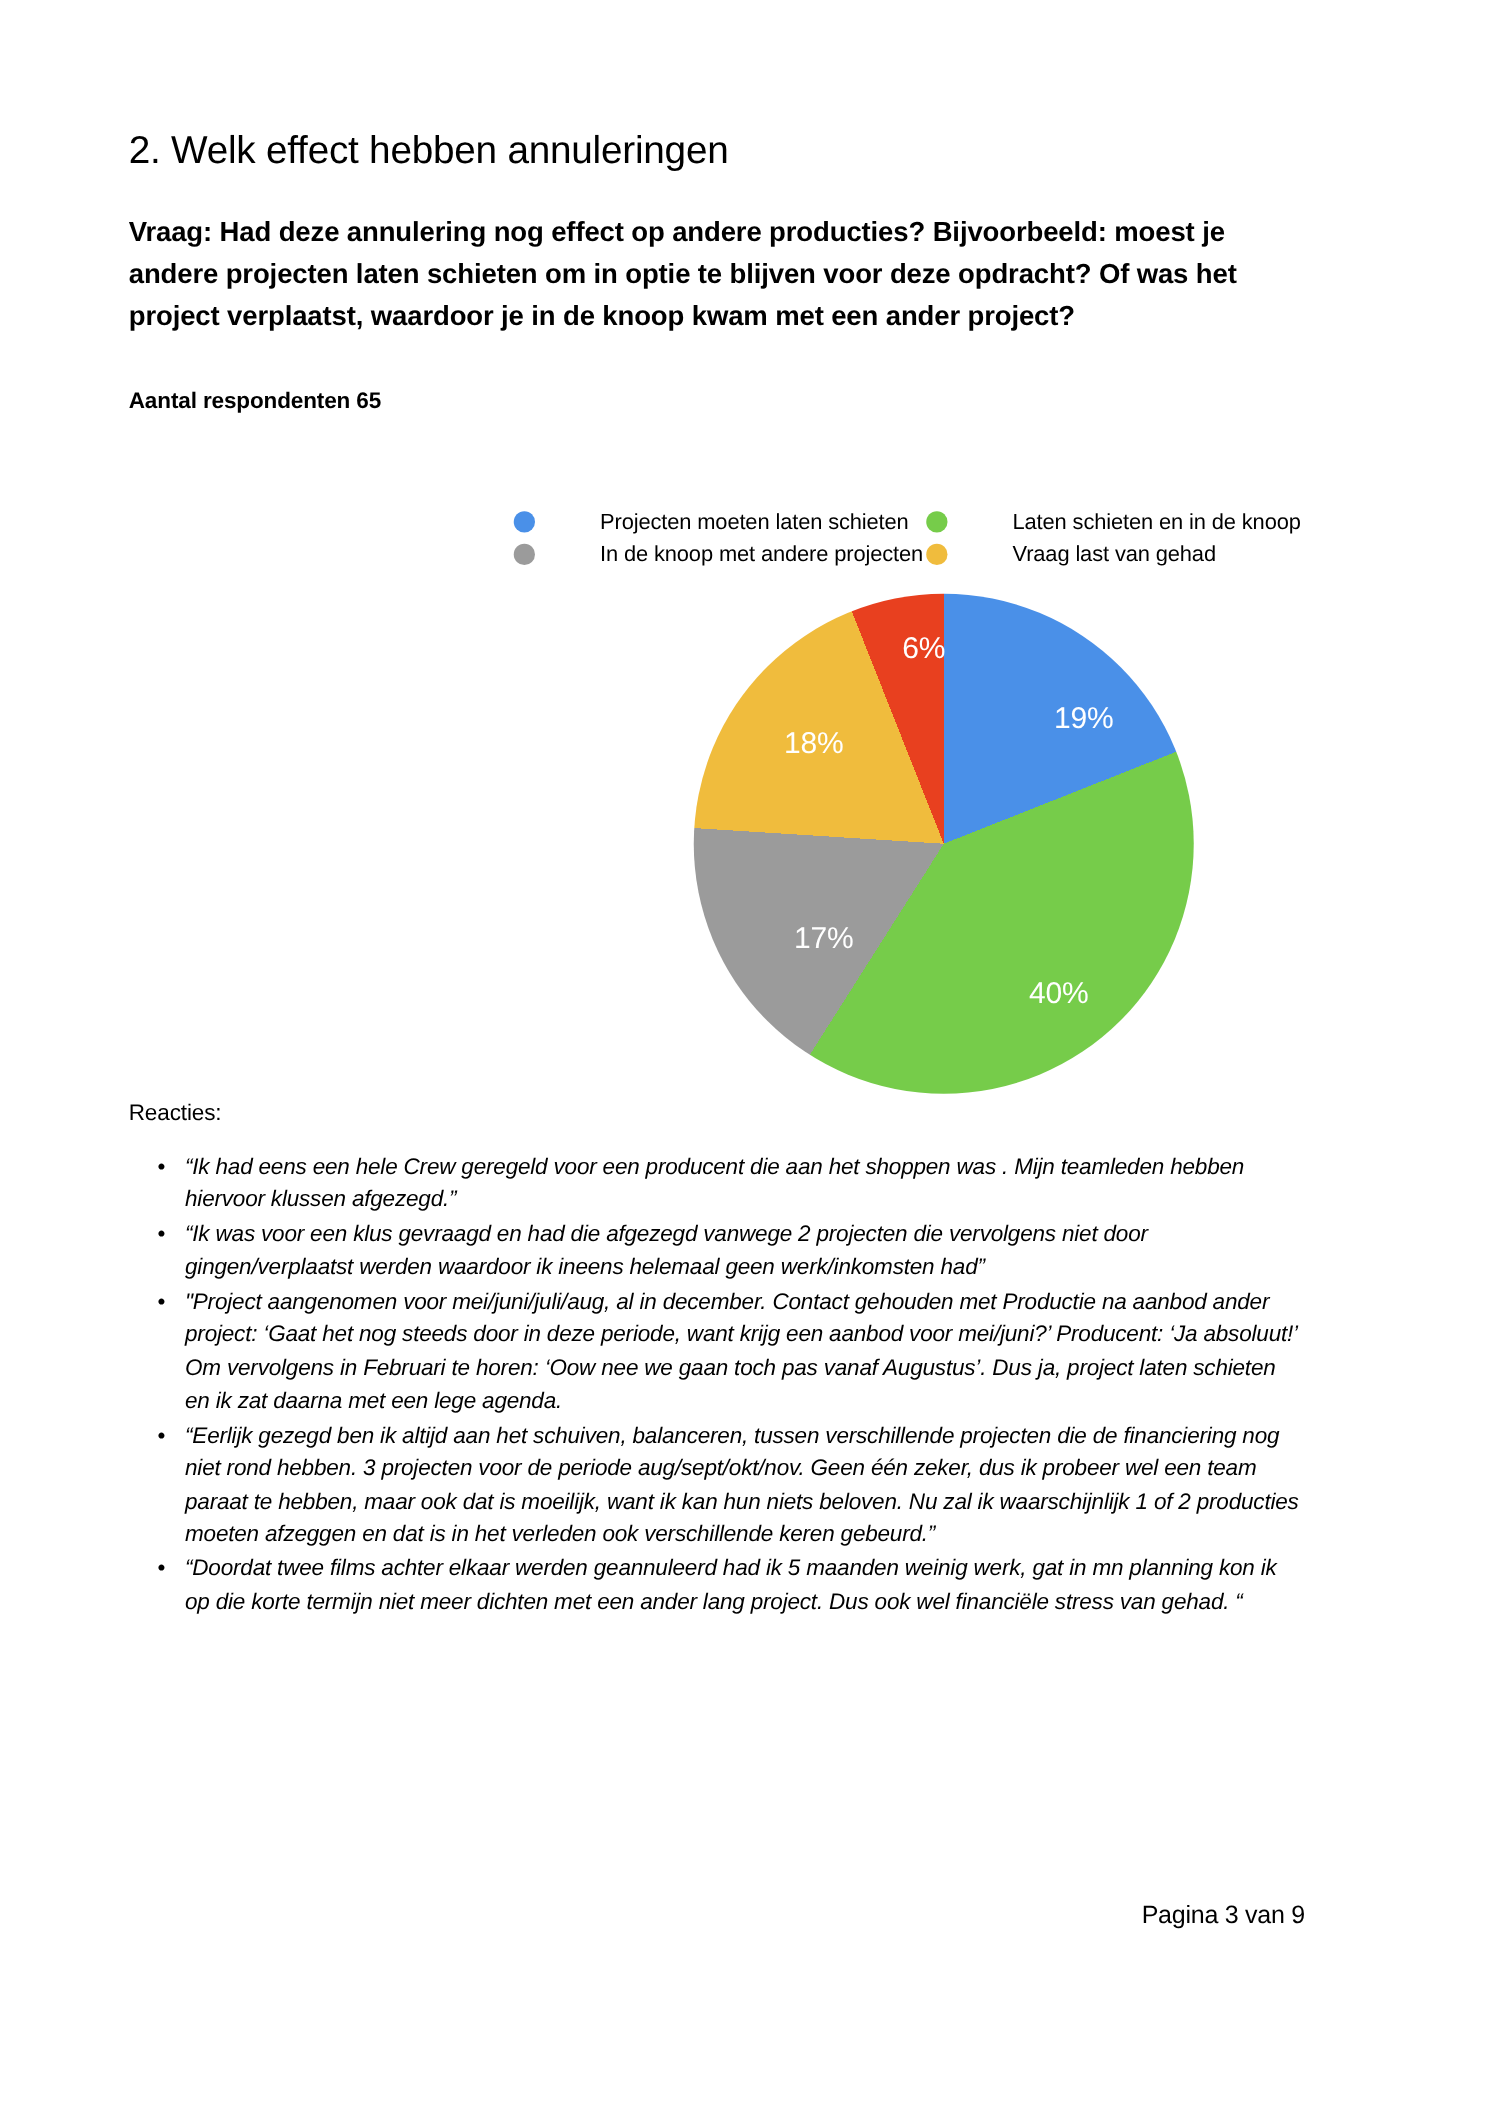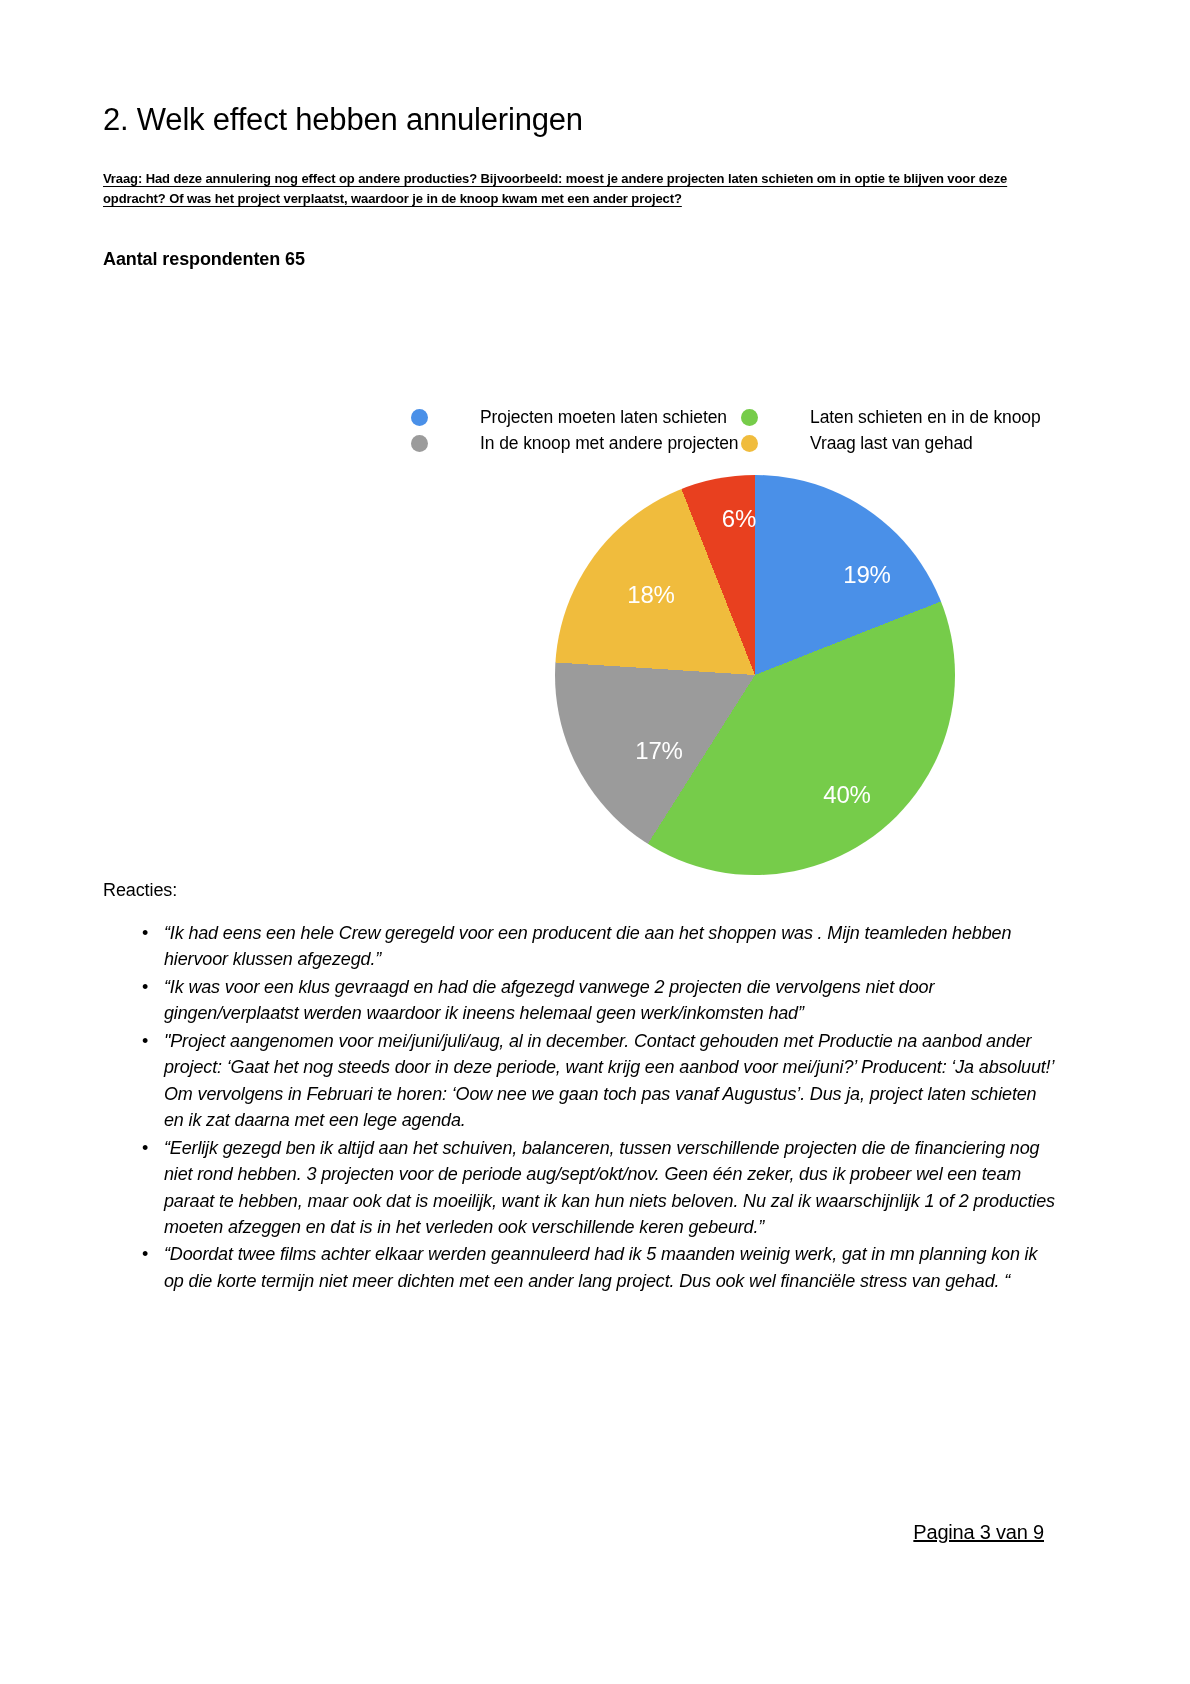--- a/index.html
+++ b/index.html
@@ -30,24 +30,23 @@
     font-weight: 400;
     letter-spacing: -0.2px;
     margin: 0;
     padding-top: 101px;
     line-height: 1.25;
   }
 
   
   .question {
     margin-top: 29px;
-    font-size: 13px;
+    font-size: 22px;
     font-weight: bold;
     line-height: 1.53;
-    text-decoration: underline;
     text-underline-offset: 2.5px;
     letter-spacing: -0.1px;
     max-width: 905px;
   }
 
   .respondents {
     margin-top: 40px;
     font-size: 18px;
     font-weight: 700;
     letter-spacing: -0.1px;
@@ -116,21 +115,21 @@
   .reacties-title {
     position: absolute;
     left: 0;
     top: 880px;
     font-size: 18px;
     letter-spacing: -0.1px;
   }
 
   .bullets {
     position: absolute;
-    left: 16px;
+    left: 0;
     top: 920px;
     width: 905px;
     margin: 0;
     padding: 0 0 0 33px;
     list-style: none;
   }
   .bullets li {
     position: relative;
     font-style: italic;
     font-size: 18px;
@@ -148,21 +147,20 @@
     font-size: 18px;
   }
 
   
   .footer {
     position: absolute;
     right: 146px;
     bottom: 140px;
     font-size: 20px;
     letter-spacing: -0.2px;
-    text-decoration: underline;
   }
 </style>
 </head>
 <body>
 
 <div class="page">
   <div class="content">
 
     <h1 class="h1">2. Welk effect hebben annuleringen</h1>
 

